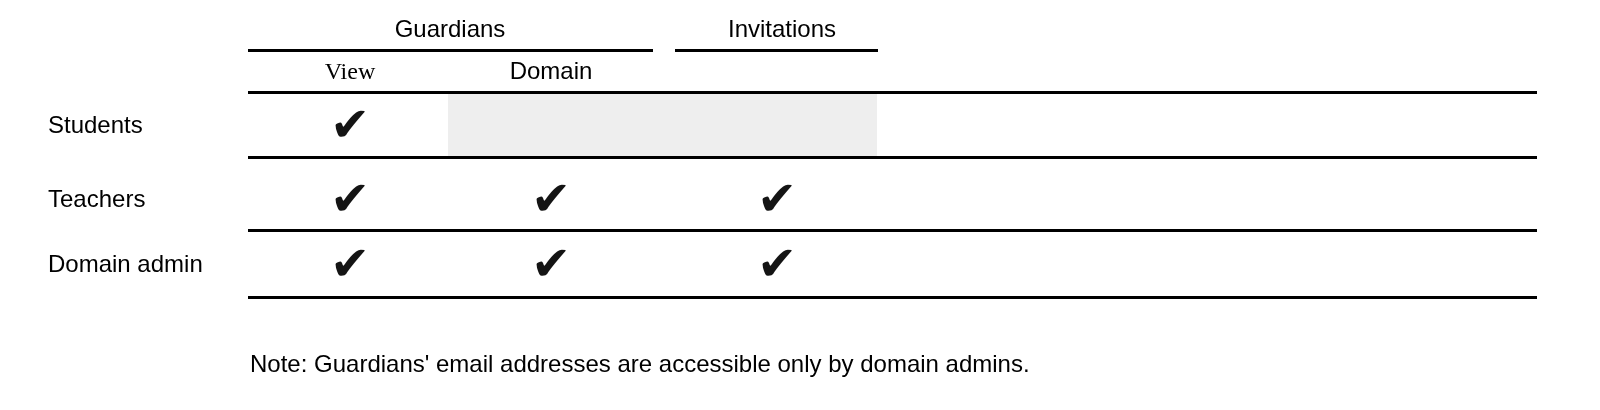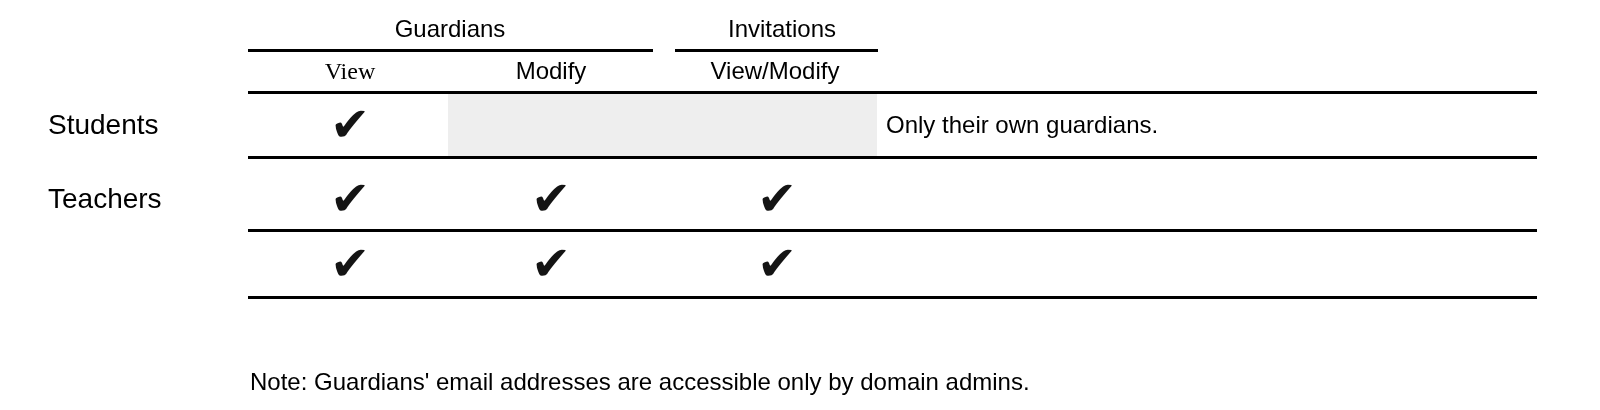--- a/index.html
+++ b/index.html
@@ -42,80 +42,79 @@
     background: #eeeeee;
   }
 
   .row { position: absolute; left: 0; width: 1600px; }
   .row-students { top: 94px;  height: 62px; }
   .row-teachers { top: 159px; height: 79px; }
   .row-admin    { top: 232px; height: 64px; }
 
   .rlabel {
     position: absolute; left: 48px; top: 50%; transform: translateY(-50%);
-    font-size: 28px; white-space: nowrap;
+    font-size: 24px; white-space: nowrap;
   }
   .check {
     position: absolute; top: 50%; transform: translate(-50%, -50%);
     font-size: 48px; line-height: 1; color: #141414;
   }
   .col-view { left: 350px; }
   .col-modify { left: 551px; }
   .col-vm { left: 777px; }
 
   .rnote {
     position: absolute; left: 886px; width: 630px; top: 50%;
     transform: translateY(-50%);
     font-size: 24px; line-height: 32px;
   }
 
   .footnote {
-    position: absolute; left: 250px; top: 368px;
+    position: absolute; left: 250px; top: 350px;
     font-size: 24px; line-height: 28px; white-space: nowrap;
   }
 </style>
 </head>
 <body>
 
 <div class="page">
 
   <div class="cgroup g-guardians">Guardians</div>
   <div class="cgroup g-invitations">Invitations</div>
 
   <div class="rule rule-g1"></div>
   <div class="rule rule-g2"></div>
 
   <div class="chead c1">View</div>
-  <div class="chead c2">Modify</div>
-  <div class="chead c3">View/Modify</div>
+  <div class="chead c2">Domain</div>
 
   <div class="rule rule-full rule-head"></div>
 
   <div class="graycell"></div>
 
   <div class="row row-students">
     <div class="rlabel">Students</div>
     <div class="check col-view">✔</div>
     <div class="check col-modify"></div>
     <div class="check col-vm"></div>
-    <div class="rnote">Only their own guardians.</div>
   </div>
 
   <div class="rule rule-full rule-r1"></div>
 
   <div class="row row-teachers">
     <div class="rlabel">Teachers</div>
     <div class="check col-view">✔</div>
     <div class="check col-modify">✔</div>
     <div class="check col-vm">✔</div>
   </div>
 
   <div class="rule rule-full rule-r2"></div>
 
   <div class="row row-admin">
+    <div class="rlabel">Domain admin</div>
     <div class="check col-view">✔</div>
     <div class="check col-modify">✔</div>
     <div class="check col-vm">✔</div>
   </div>
 
   <div class="rule rule-full rule-r3"></div>
 
   <div class="footnote">Note: Guardians' email addresses are accessible only by domain admins.</div>
 
 </div>

